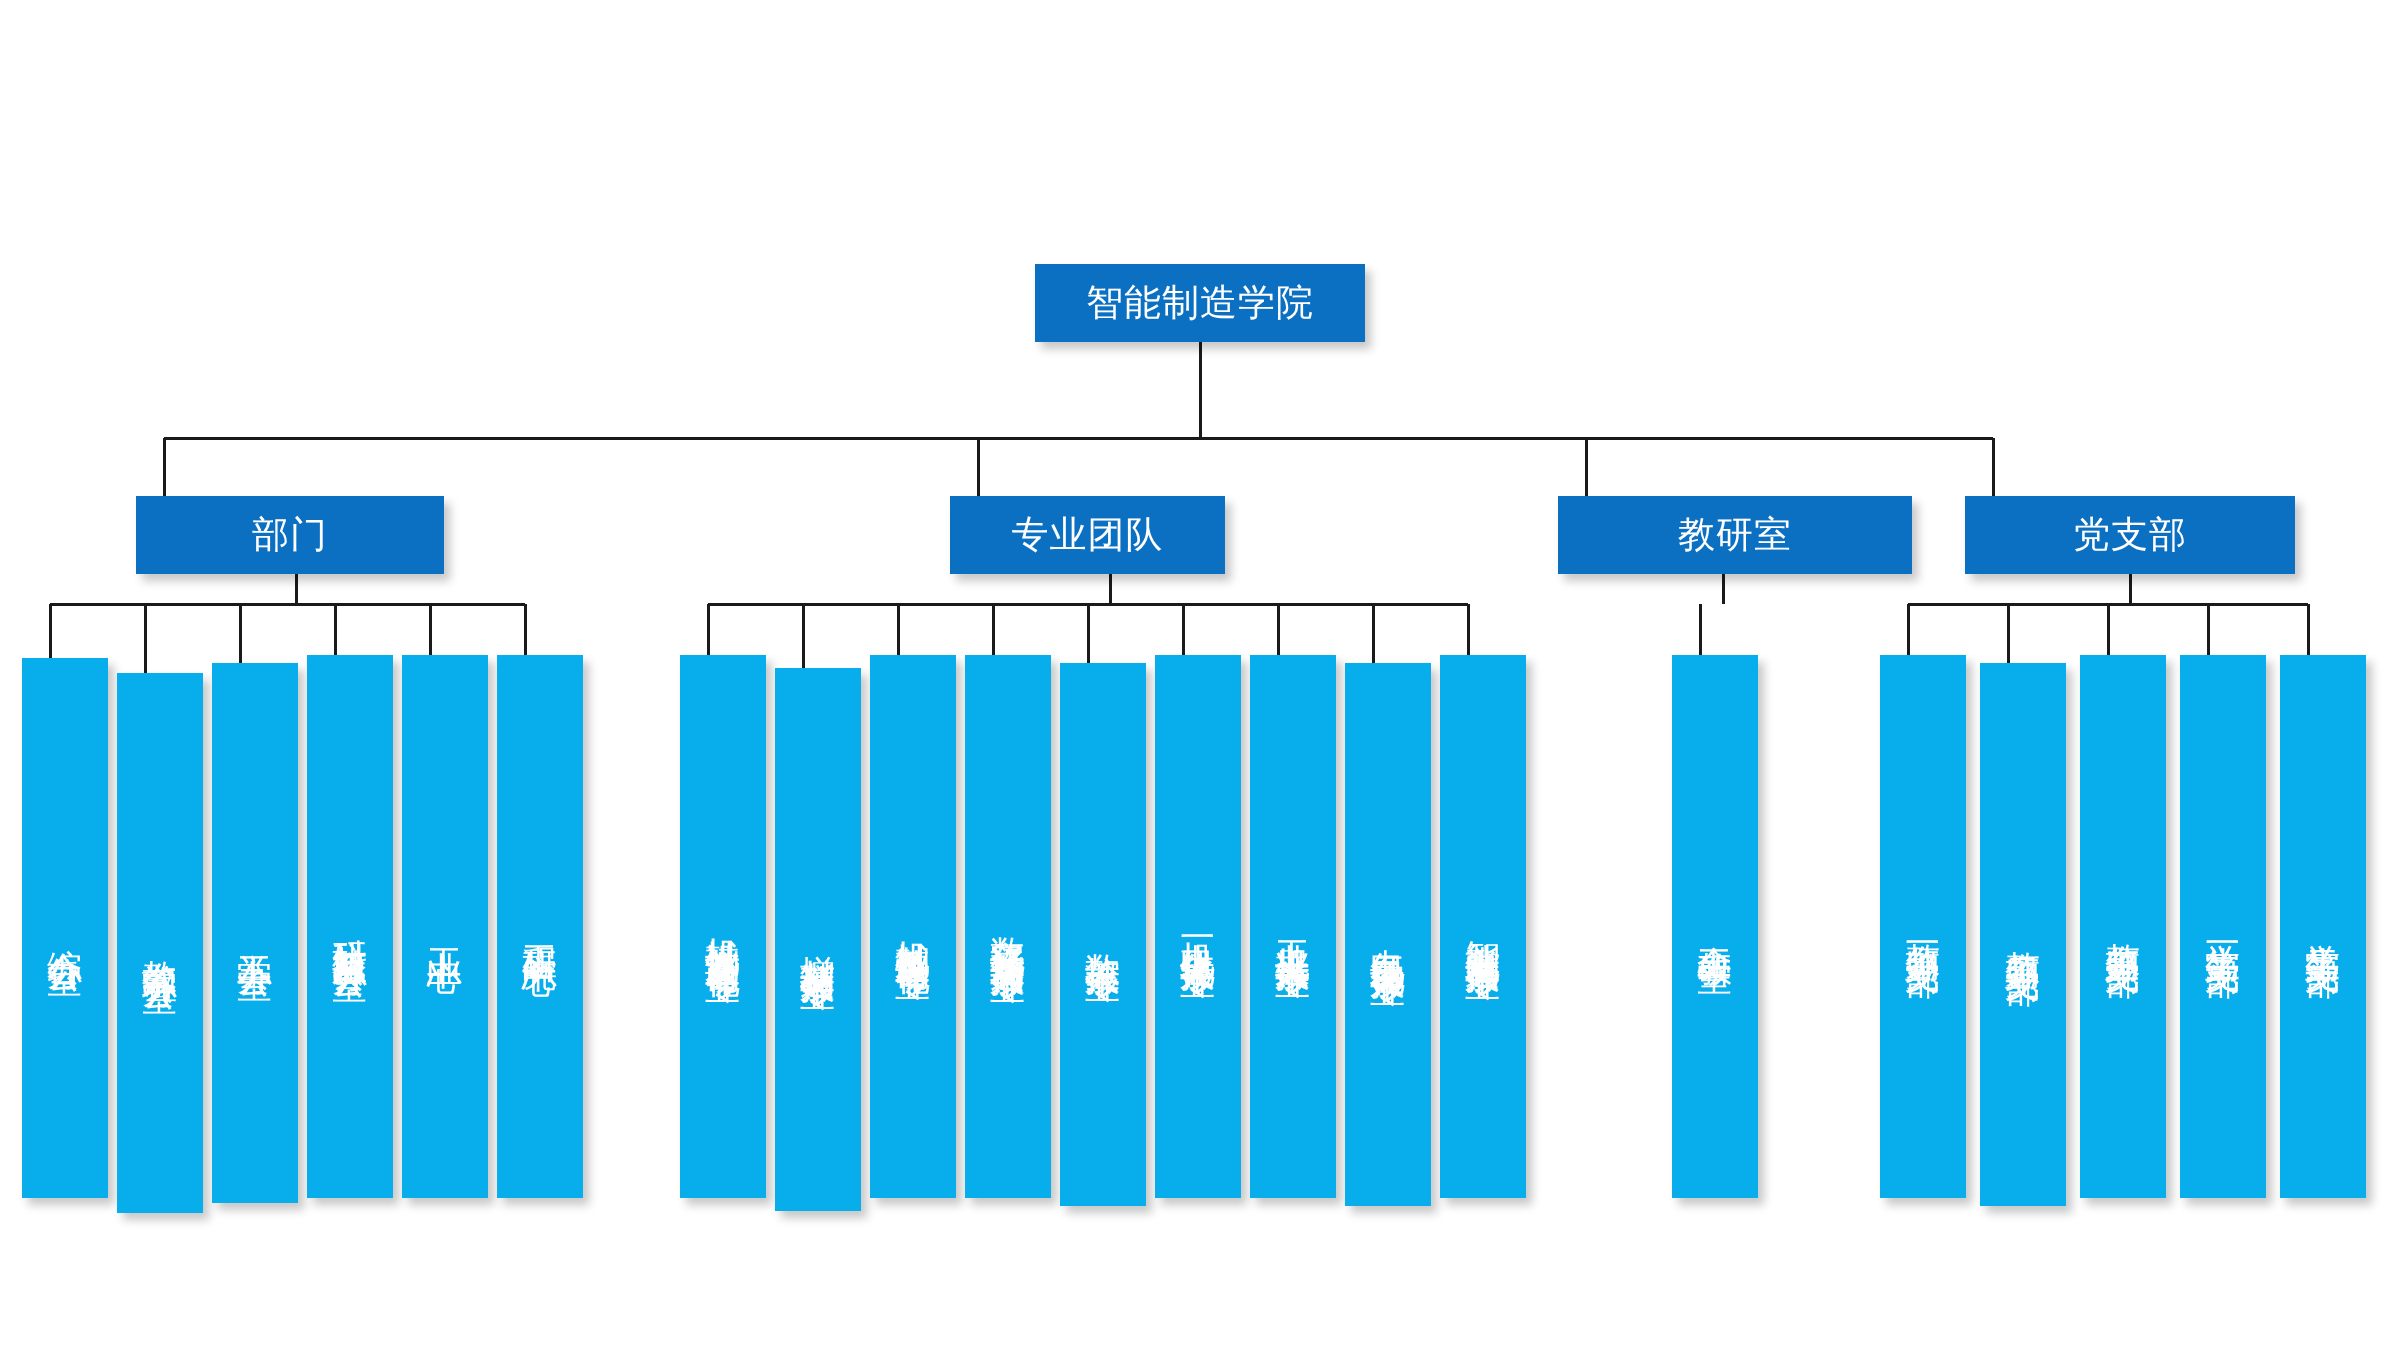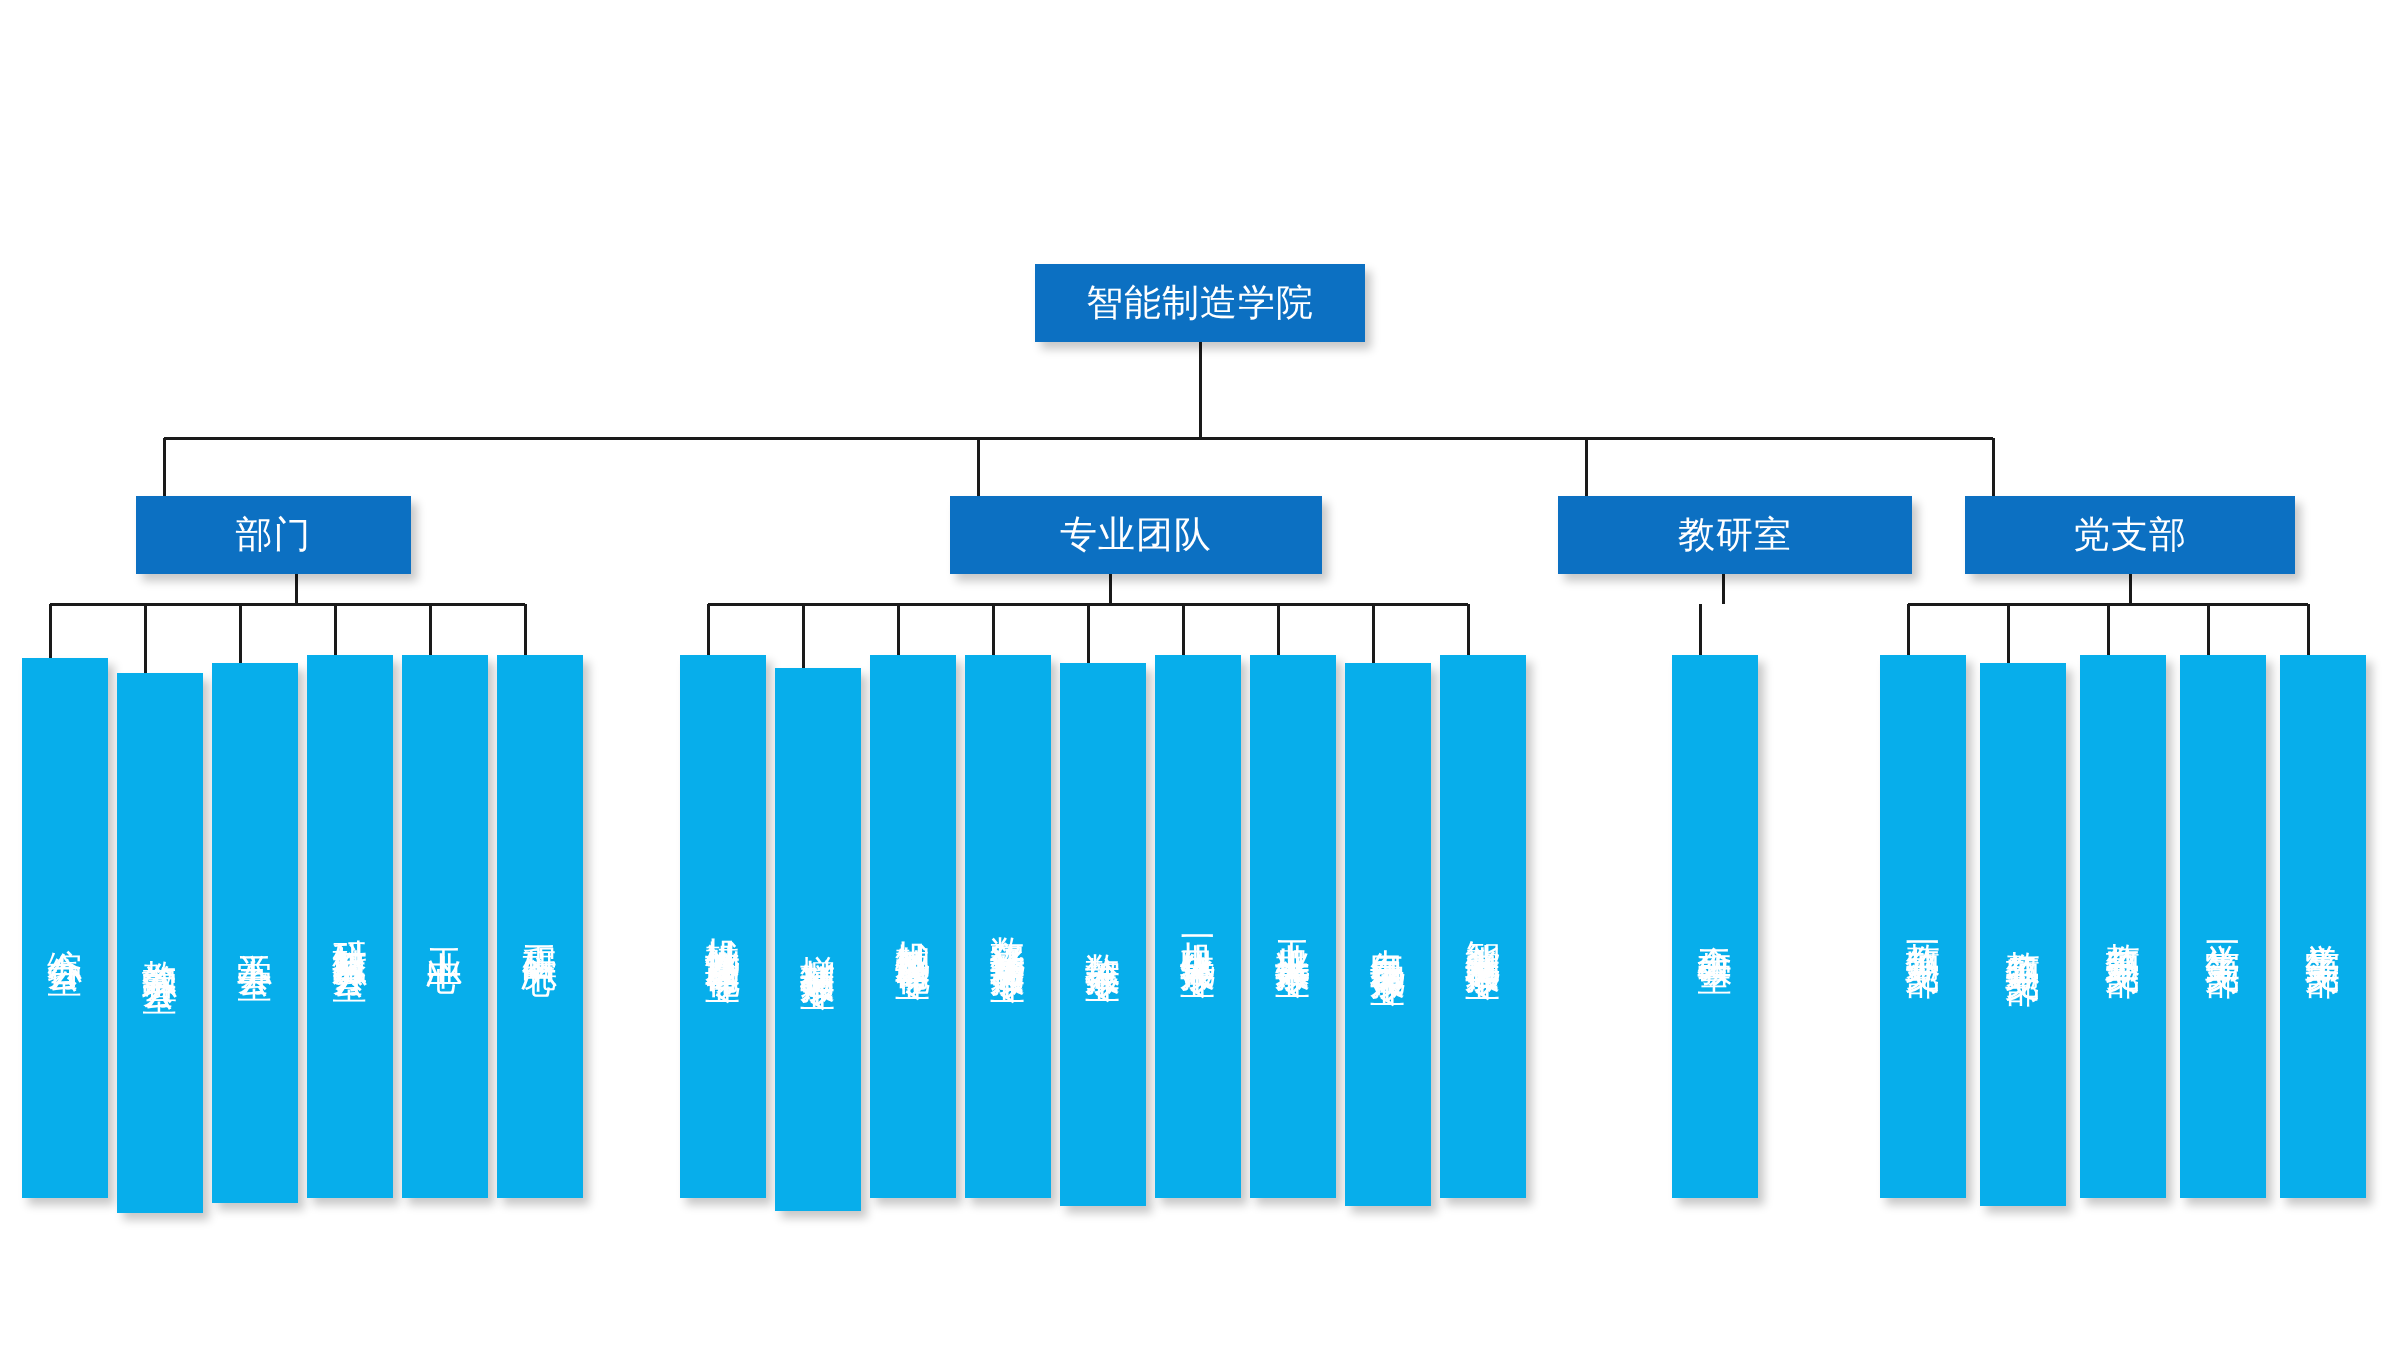--- a/index.html
+++ b/index.html
@@ -101,42 +101,42 @@
       <div class="conn-v" style="left: 1907px; top: 556px; height: 51px;"></div>
       <div class="conn-v" style="left: 2007px; top: 556px; height: 59px;"></div>
       <div class="conn-v" style="left: 2107px; top: 556px; height: 51px;"></div>
       <div class="conn-v" style="left: 2207px; top: 556px; height: 51px;"></div>
       <div class="conn-v" style="left: 2307px; top: 556px; height: 51px;"></div>
     </div>
   <div id="nodes">
       <div class="node root" style="left: 1035px; top: 216px; width: 330px; height: 78px;">
         <span>智能制造学院</span>
       </div>
-      <div class="node level2" style="left: 136px; top: 448px; width: 275px; height: 78px;">
+      <div class="node level2" style="left: 136px; top: 448px; width: 308px; height: 78px;">
         <span>部门</span>
       </div>
       <div class="node leaf" style="left: 22px; top: 610px; width: 86px; height: 540px;">
         <span>综合办公室</span>
       </div>
       <div class="node leaf" style="left: 117px; top: 625px; width: 86px; height: 540px;">
         <span>教学管理办公室</span>
       </div>
       <div class="node leaf" style="left: 212px; top: 615px; width: 86px; height: 540px;">
         <span>学工办公室</span>
       </div>
       <div class="node leaf" style="left: 307px; top: 607px; width: 86px; height: 543px;">
         <span>科研与社会服务办公室</span>
       </div>
       <div class="node leaf" style="left: 402px; top: 607px; width: 86px; height: 543px;">
         <span>工业中心</span>
       </div>
       <div class="node leaf" style="left: 497px; top: 607px; width: 86px; height: 543px;">
         <span>工程研究中心</span>
       </div>
-      <div class="node level2" style="left: 950px; top: 448px; width: 372px; height: 78px;">
+      <div class="node level2" style="left: 950px; top: 448px; width: 275px; height: 78px;">
         <span>专业团队</span>
       </div>
       <div class="node leaf" style="left: 680px; top: 607px; width: 86px; height: 543px;">
         <span>机械设计制造及自动化专业</span>
       </div>
       <div class="node leaf" style="left: 775px; top: 620px; width: 86px; height: 543px;">
         <span>增材制造技术专业</span>
       </div>
       <div class="node leaf" style="left: 870px; top: 607px; width: 86px; height: 543px;">
         <span>机械制造及自动化专业</span>

